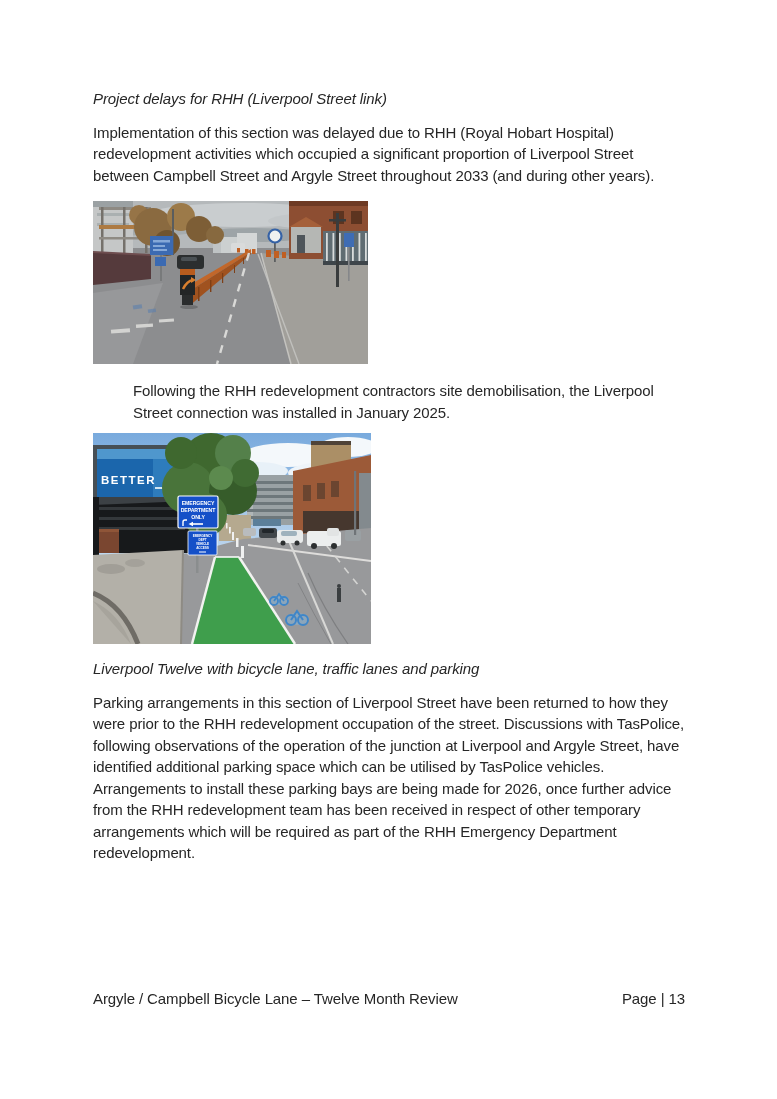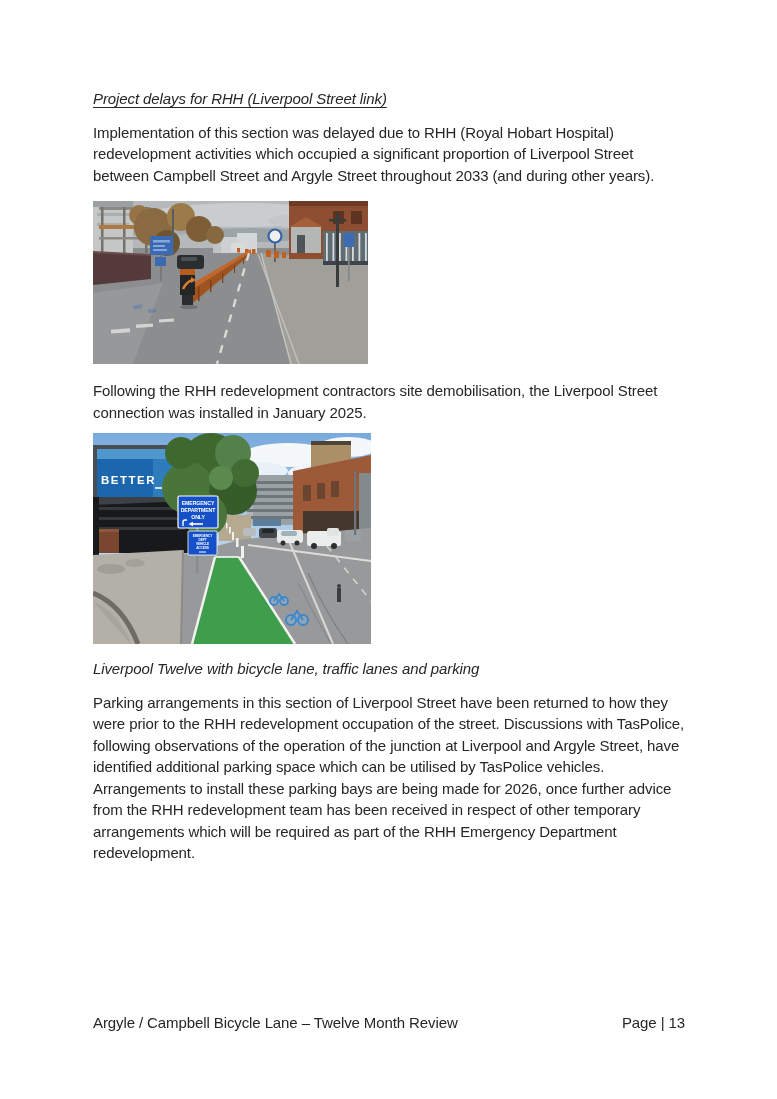--- a/index.html
+++ b/index.html
@@ -1,29 +1,29 @@
 <!DOCTYPE html>
 <html><head>
 <meta charset="utf-8">
 <style>
   html,body{margin:0;padding:0;background:#ffffff;}
   .page{
     position:relative;width:777px;height:1099px;background:#ffffff;
     font-family:"Liberation Sans",sans-serif;color:#262626;overflow:hidden;
   }
   .content{position:absolute;left:93px;top:88px;width:592px;font-size:15px;line-height:21.5px;letter-spacing:-0.1px;}
-  .heading{font-style:italic;font-weight:400;font-size:15px;text-decoration:underline;text-underline-offset:3px;margin:0 0 12px 0;}
+  .heading{font-style:italic;font-weight:400;font-size:15px;text-underline-offset:3px;margin:0 0 12px 0;}
   p.body{margin:0 0 15px 0;}
-  p.body.tight{margin-bottom:10px;}
+  p.body.tight{margin-bottom:10px;margin-left:40px;}
   .caption{font-style:italic;margin:0 0 12px 0;}
   .photo{display:block;margin:0 0 16px 0;background:#cccccc;}
   .photo1{width:275px;height:163px;}
   .photo2{width:278px;height:211px;margin-bottom:14px;}
   .photo text{font-family:"Liberation Sans",sans-serif;}
-  .footer{position:absolute;left:93px;top:1014px;width:592px;display:flex;justify-content:space-between;font-size:15px;letter-spacing:-0.1px;}
+  .footer{position:absolute;left:93px;top:990px;width:592px;display:flex;justify-content:space-between;font-size:15px;letter-spacing:-0.1px;}
 </style>
 </head>
 <body>
 
 <div class="page">
   <div class="content">
 
     <h2 class="heading">Project delays for RHH (Liverpool Street link)</h2>
 
     <p class="body">Implementation of this section was delayed due to RHH (Royal Hobart Hospital) redevelopment activities which occupied a significant proportion of Liverpool Street between Campbell Street and Argyle Street throughout 2033 (and during other years).</p>

